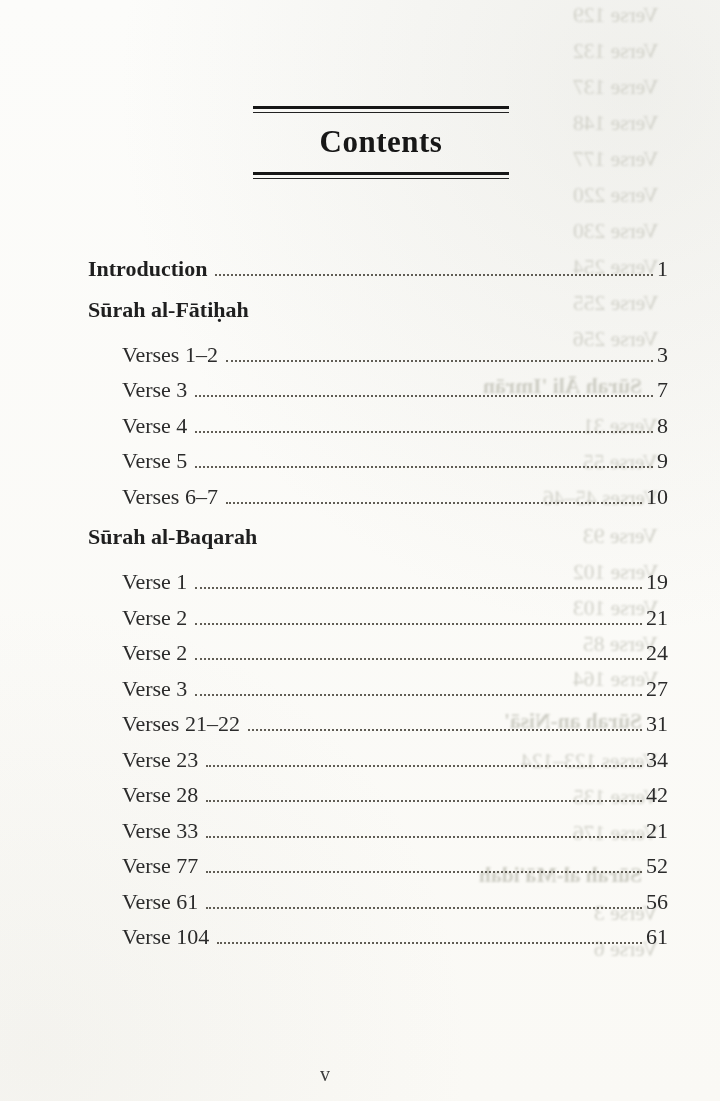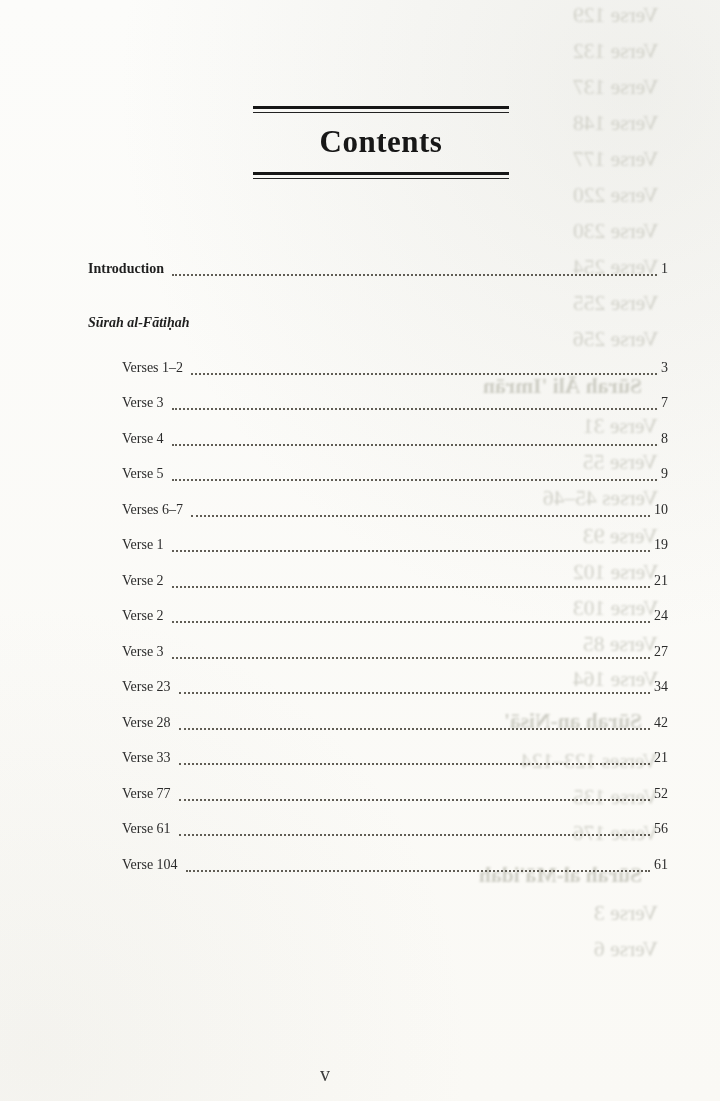--- a/index.html
+++ b/index.html
@@ -45,25 +45,25 @@
   }
 
   
   .toc{
     position:absolute;top:256px;left:88px;right:52px;
     display:flex;flex-direction:column;z-index:1;
   }
   .row{
     display:flex;align-items:flex-end;
     height:26px;margin-bottom:9.5px;
-    font-size:14px;line-height:26px;
+    font-size:22px;line-height:26px;
   }
   .row.indent{padding-left:34px;align-items:flex-end;}
   .row.bold .label{font-weight:bold;color:#1f1f1f;}
-  .row.heading{margin-top:18px;margin-bottom:19px;font-style:italic;}
+  .row.heading{margin-top:5px;margin-bottom:19px;}
   .label{white-space:nowrap;}
   .leader{
     flex:1 1 auto;min-width:20px;
     border-bottom:2px dotted #605d55;
     margin:0 4px 6px 8px;
   }
   .page-num{white-space:nowrap;color:#2b2b2b;}
 
   
   .folio{
@@ -139,39 +139,48 @@
       <div class="row indent">
     <span class="label">Verse 5</span>
     <span class="leader"></span>
     <span class="page-num">9</span>
   </div>
       <div class="row indent">
     <span class="label">Verses 6–7</span>
     <span class="leader"></span>
     <span class="page-num">10</span>
   </div>
+      <div class="row heading bold">
+    <span class="label">Sūrah al-Baqarah</span>
+
+  </div>
       <div class="row indent">
     <span class="label">Verse 1</span>
     <span class="leader"></span>
     <span class="page-num">19</span>
   </div>
       <div class="row indent">
     <span class="label">Verse 2</span>
     <span class="leader"></span>
     <span class="page-num">21</span>
   </div>
       <div class="row indent">
     <span class="label">Verse 2</span>
     <span class="leader"></span>
     <span class="page-num">24</span>
   </div>
       <div class="row indent">
     <span class="label">Verse 3</span>
     <span class="leader"></span>
     <span class="page-num">27</span>
+  </div>
+      <div class="row indent">
+    <span class="label">Verses 21–22</span>
+    <span class="leader"></span>
+    <span class="page-num">31</span>
   </div>
       <div class="row indent">
     <span class="label">Verse 23</span>
     <span class="leader"></span>
     <span class="page-num">34</span>
   </div>
       <div class="row indent">
     <span class="label">Verse 28</span>
     <span class="leader"></span>
     <span class="page-num">42</span>

